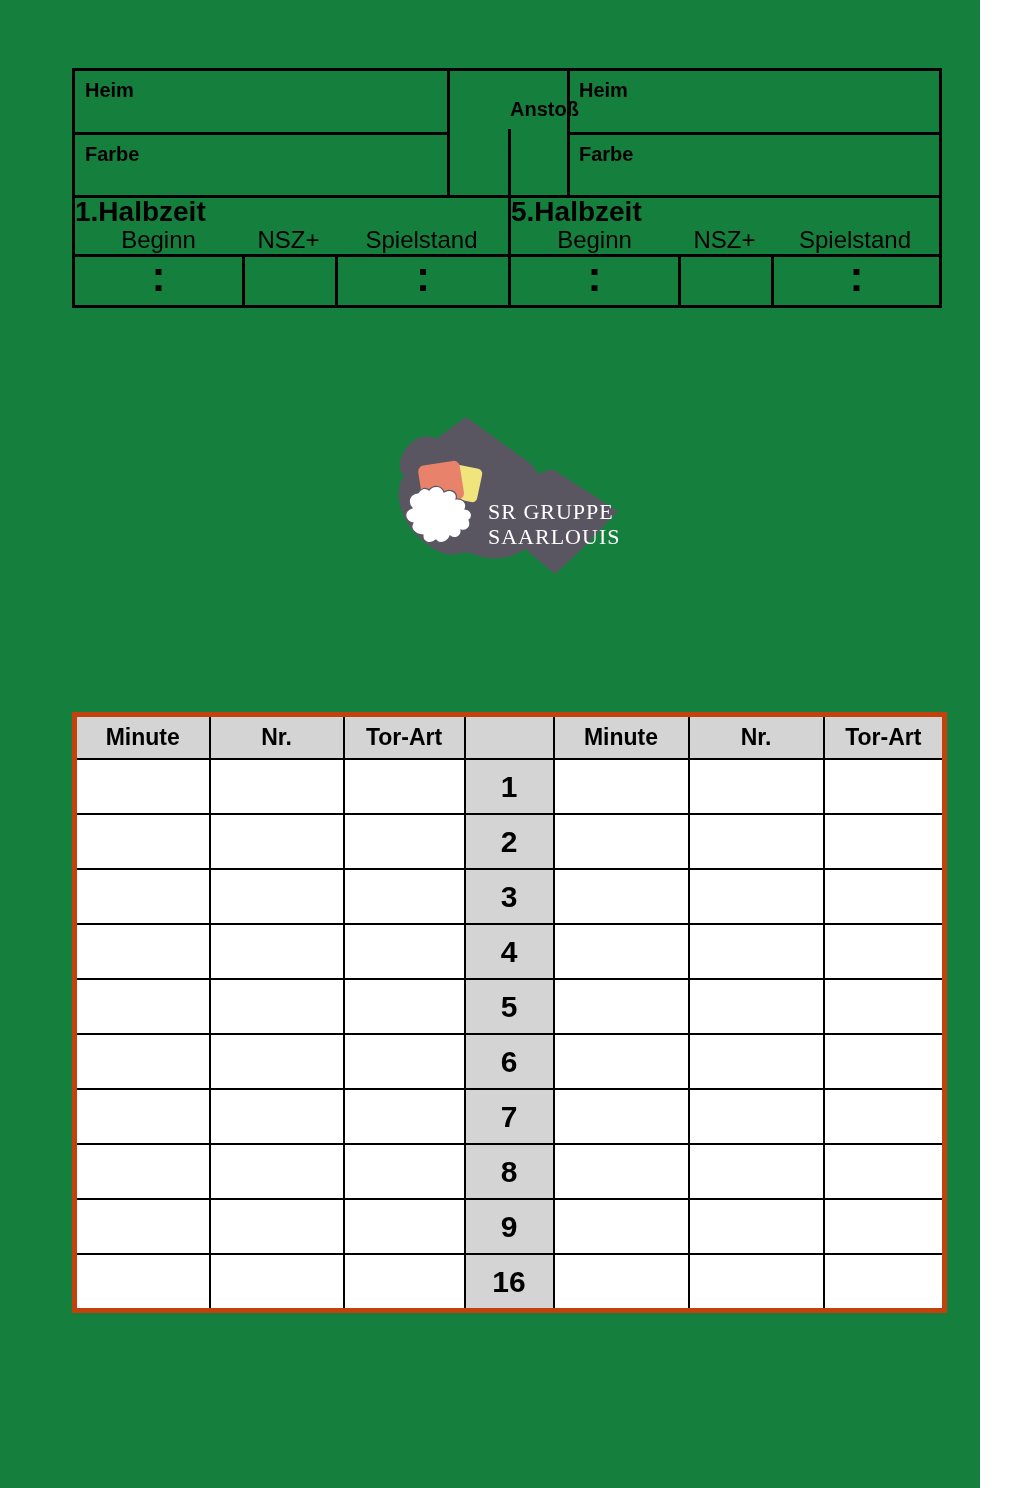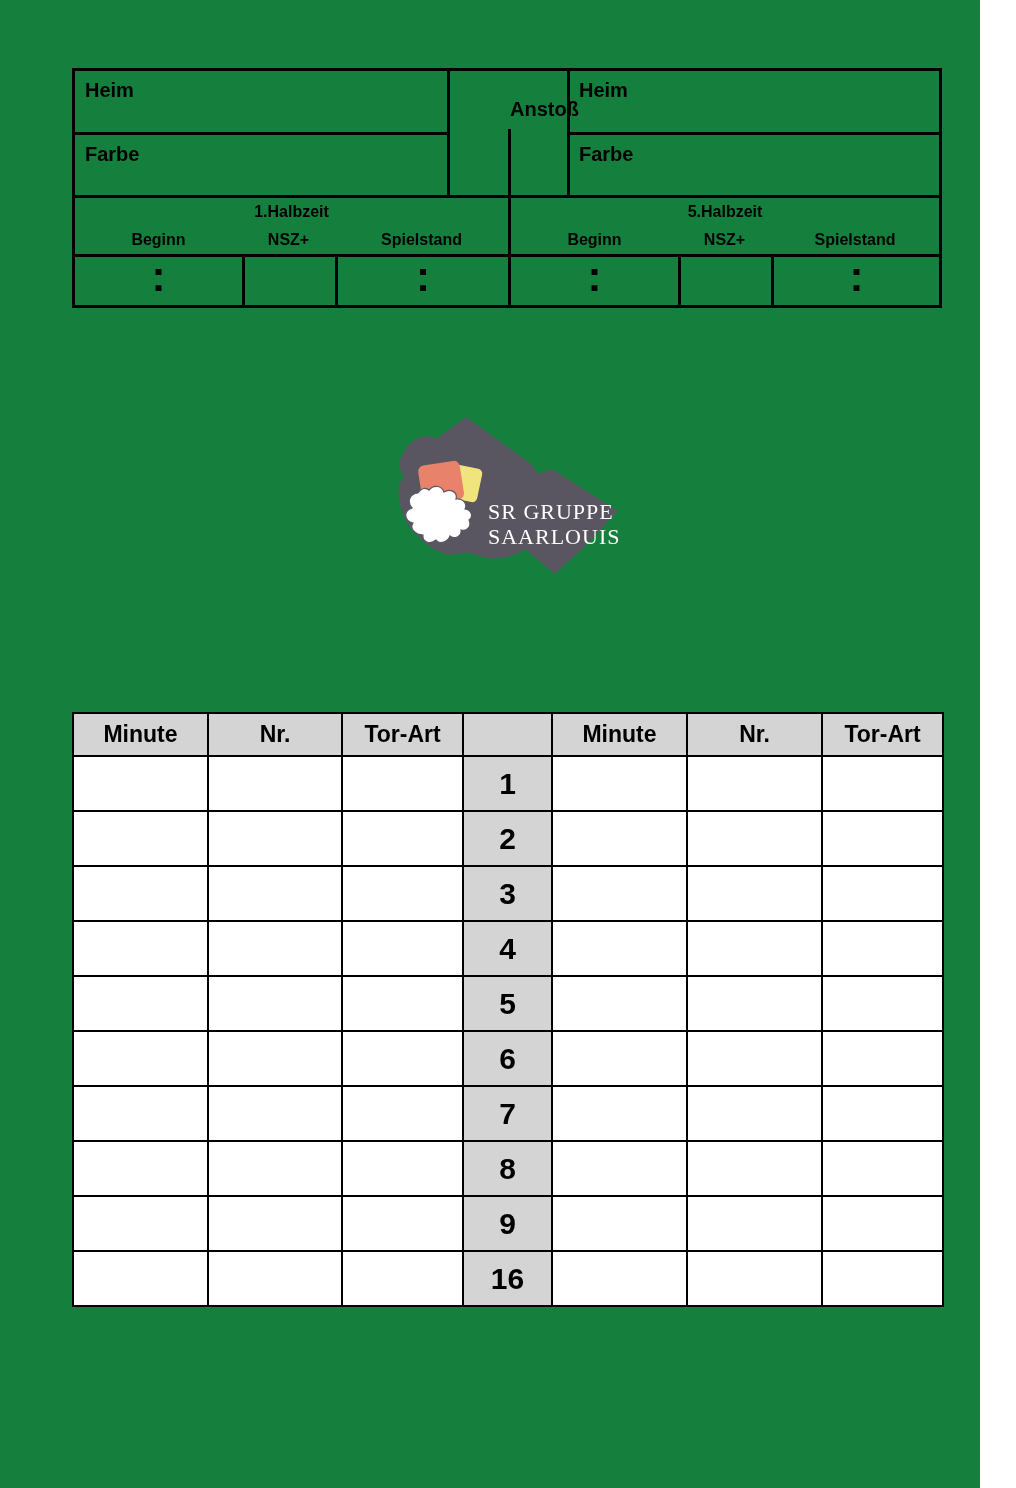--- a/index.html
+++ b/index.html
@@ -30,43 +30,43 @@
   .tf-label{position:absolute;font-weight:bold;font-size:20px;line-height:22px;}
   .lb-heim{left:10px;top:8px;}
   .lb-gast{left:504px;top:8px;}
   .lb-farbe-l{left:10px;top:72px;}
   .lb-farbe-r{left:504px;top:72px;}
   .lb-anstoss{left:375px;top:27px;width:117px;text-align:center;margin-left:36px;}
 
   .half{position:absolute;top:127px;height:56px;}
   .half-left{left:0;width:433px;}
   .half-right{left:436px;width:428px;}
-  .half-title{text-align:center;font-weight:bold;font-size:16px;line-height:27px;}
-  .half-cols{display:flex;font-weight:bold;font-size:16px;line-height:29px;}
+  .half-title{text-align:left;font-weight:bold;font-size:28px;line-height:27px;}
+  .half-cols{display:flex;font-weight:normal;font-size:24px;line-height:29px;}
   .hc{text-align:center;}
   .half-left  .hc-a{width:167px;} .half-left  .hc-b{width:93px;} .half-left  .hc-c{width:173px;}
   .half-right .hc-a{width:167px;} .half-right .hc-b{width:93px;} .half-right .hc-c{width:168px;}
 
   .colon-cell{
     position:absolute;top:186px;height:48px;display:flex;align-items:center;justify-content:center;
     font-weight:bold;font-size:42px;
   }
   .colon-cell span{transform:translateY(-4px);}
   .cc-lb{left:0;width:167px;} .cc-ln{left:170px;width:90px;} .cc-ls{left:263px;width:170px;}
   .cc-rb{left:436px;width:167px;} .cc-rn{left:606px;width:90px;} .cc-rs{left:699px;width:165px;}
 
   
   .logo{position:absolute;left:396px;top:412px;width:224px;height:163px;}
   .logo text{font-family:"Liberation Serif",serif;font-size:22px;letter-spacing:1px;}
 
   
   .goals{
     position:absolute;left:72px;top:712px;width:870px;
     border-collapse:collapse;table-layout:fixed;
-    border:2px solid #c2410c;
+    border:5px solid #c2410c;
   }
   .goals th,.goals td{border:2px solid #000;padding:0;}
   .goals th{
     background:#d4d4d4;font-weight:bold;font-size:23px;height:41px;text-align:center;
   }
   .goals td{height:53px;background:#ffffff;}
   .goals td.num{
     background:#d4d4d4;font-weight:bold;font-size:30px;text-align:center;vertical-align:middle;
   }
 </style>

